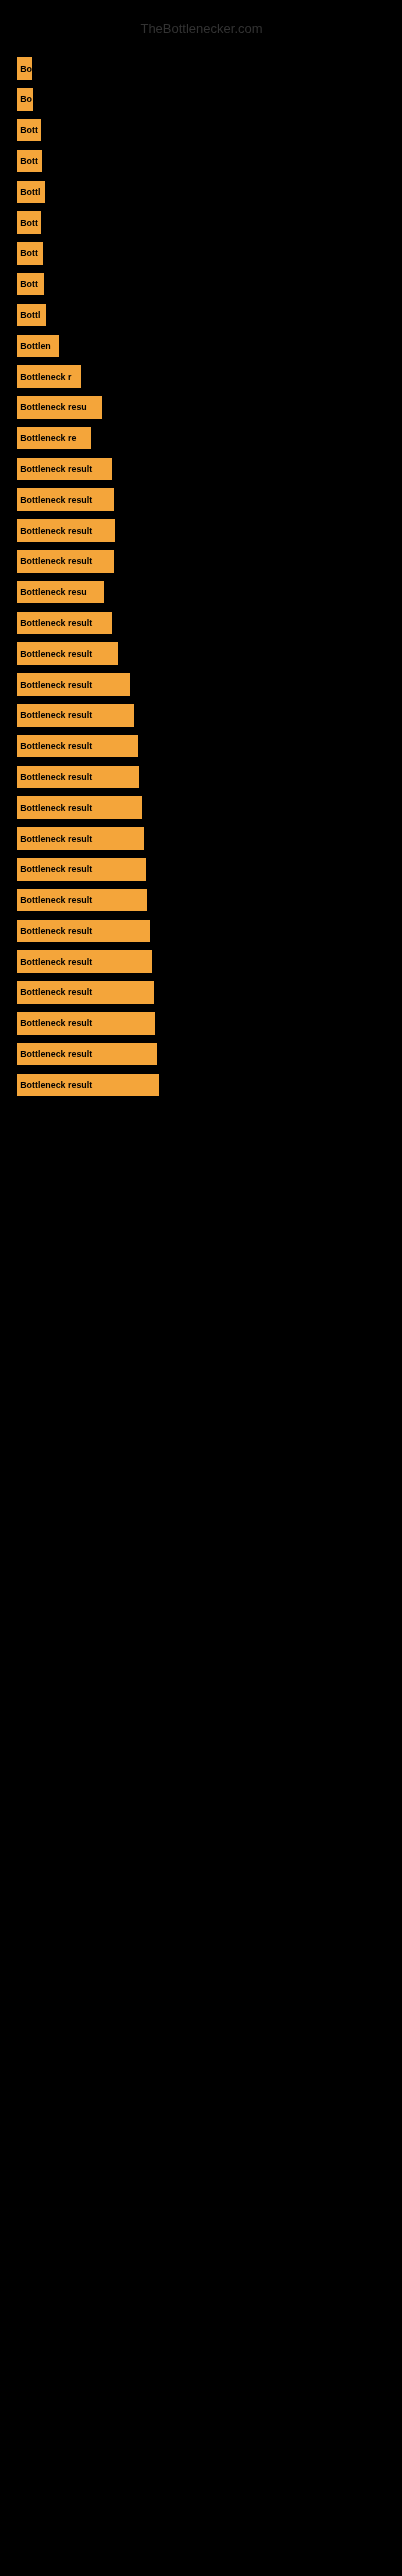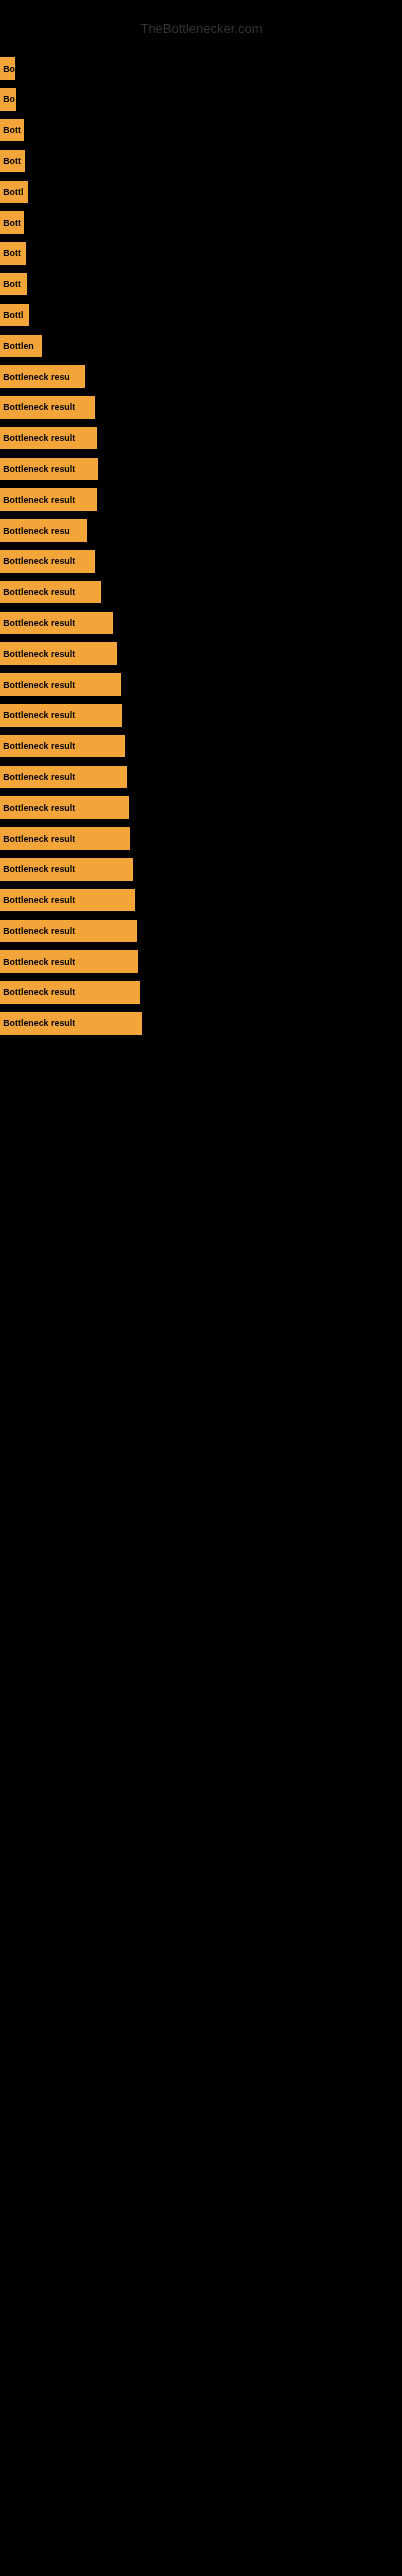--- a/index.html
+++ b/index.html
@@ -19,21 +19,21 @@
     .site-title {
       color: #333333;
       font-size: 13px;
       text-align: center;
       padding: 6.4px 0;
       background: #000;
       margin-top: 15px;
     }
 
     .bars-container {
-      padding: 8px 0;
+      padding: 8px 17px;
     }
 
     .bar-row {
       display: flex;
       align-items: center;
       margin: 4.8px 0;
       height: 26px;
     }
 
     .bar-label {
@@ -80,21 +80,27 @@
     <div class="bar-row">
       <div class="bar-label" style="width: 26.6px;">Bott</div>
     </div>
     <div class="bar-row">
       <div class="bar-label" style="width: 29px;">Bottl</div>
     </div>
     <div class="bar-row">
       <div class="bar-label" style="width: 42px; text-align: right;">Bottlen</div>
     </div>
     <div class="bar-row">
+      <div class="bar-label" style="width: 64px;">Bottleneck r</div>
+    </div>
+    <div class="bar-row">
       <div class="bar-label" style="width: 85px;">Bottleneck resu</div>
+    </div>
+    <div class="bar-row">
+      <div class="bar-label" style="width: 74px;">Bottleneck re</div>
     </div>
     <div class="bar-row">
       <div class="bar-label" style="width: 95px;">Bottleneck result</div>
     </div>
     <div class="bar-row">
       <div class="bar-label" style="width: 97px;">Bottleneck result</div>
     </div>
     <div class="bar-row">
       <div class="bar-label" style="width: 98px;">Bottleneck result</div>
     </div>

